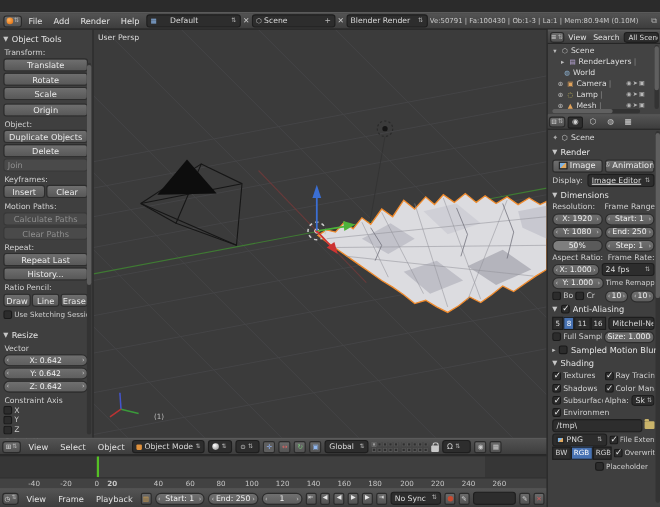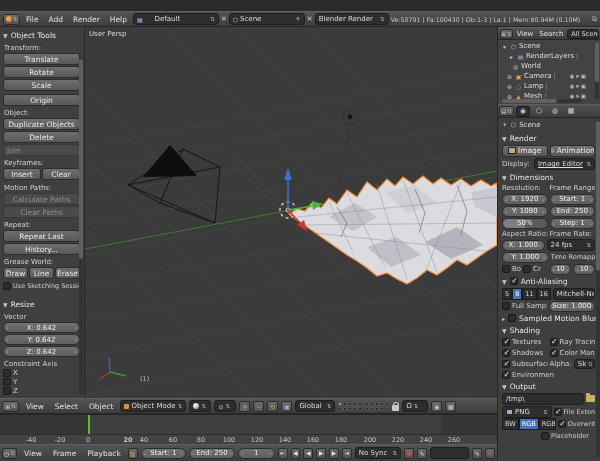--- a/index.html
+++ b/index.html
@@ -227,21 +227,21 @@
       <div class="btn-row">
         <div class="btn">Insert</div>
         <div class="btn">Clear</div>
       </div>
       <div class="sh-label">Motion Paths:</div>
       <div class="btn disabled">Calculate Paths</div>
       <div class="btn disabled">Clear Paths</div>
       <div class="sh-label">Repeat:</div>
       <div class="btn">Repeat Last</div>
       <div class="btn">History...</div>
-      <div class="sh-label">Grease World:</div>
+      <div class="sh-label">Ratio Pencil:</div>
       <div class="btn-row">
         <div class="btn">Draw</div>
         <div class="btn">Line</div>
         <div class="btn">Erase</div>
       </div>
       <div class="chkrow" style="margin-top:2px;">
         <span class="chk"></span>
         <span class="plabel" style="font-size:6.5px;">Use Sketching Sessio</span>
       </div>
 
@@ -361,21 +361,21 @@
 
   <div class="abs" id="timeline">
     <div id="tl-track">
       <div id="tl-range"></div>
       <div id="tl-playhead" style="background:#55c025;"></div>
     </div>
     <div id="tl-ruler">
       <span class="tick-label" style="left:20px;">-40</span>
       <span class="tick-label" style="left:49px;">-20</span>
       <span class="tick-label" style="left:77px;">0</span>
-      <span class="tick-label" style="left:117px;font-weight:bold;">20</span>
+      <span class="tick-label" style="left:91px;font-weight:bold;">20</span>
       <span class="tick-label" style="left:133px;">40</span>
       <span class="tick-label" style="left:162px;">60</span>
       <span class="tick-label" style="left:190px;">80</span>
       <span class="tick-label" style="left:218px;">100</span>
       <span class="tick-label" style="left:246px;">120</span>
       <span class="tick-label" style="left:274px;">140</span>
       <span class="tick-label" style="left:302px;">160</span>
       <span class="tick-label" style="left:330px;">180</span>
       <span class="tick-label" style="left:359px;">200</span>
       <span class="tick-label" style="left:387px;">220</span>
@@ -582,21 +582,21 @@
       <div class="row2" style="height:12px;">
         <div class="field" style="background:linear-gradient(to right,#7e7e7e 50%,#5a5a5a 50%);">
             <span>50%</span>
           </div>
         <div class="field">
             <span class="ar l">‹</span>
             <span>Step: 1</span>
             <span class="ar r">›</span>
           </div>
       </div>
-      <div class="row2" style="height:10px;">
+      <div class="row2" style="height:10px;text-align:right;">
         <span class="plabel">Aspect Ratio:</span>
         <span class="plabel">Frame Rate:</span>
       </div>
       <div class="row2" style="height:12px;">
         <div class="field">
             <span class="ar l">‹</span>
             <span>X: 1.000</span>
             <span class="ar r">›</span>
           </div>
         <div class="dark-drop">
@@ -702,24 +702,20 @@
               <span style="flex:1;">Sk</span>
               <span class="ud">⇅</span>
             </div>
         </div>
       </div>
       <div class="chkrow" style="height:11px;">
           <span class="chk on"></span>
           <span class="plabel">Environmen</span>
         </div>
 
-      <div class="phead">
-          <span class="tri">▼</span>
-          <span>Output</span>
-        </div>
       <div style="display:flex;gap:2px;height:13px;align-items:center;">
         <div class="dark-drop" style="flex:1;">
             <span style="flex:1;">/tmp\</span>
           </div>
         <div class="mini-folder"></div>
       </div>
       <div class="row2" style="height:13px;">
         <div class="dark-drop">
             <span class="mini-img" style="width:7px;height:6px;"></span>
             <span style="flex:1;">PNG</span>

